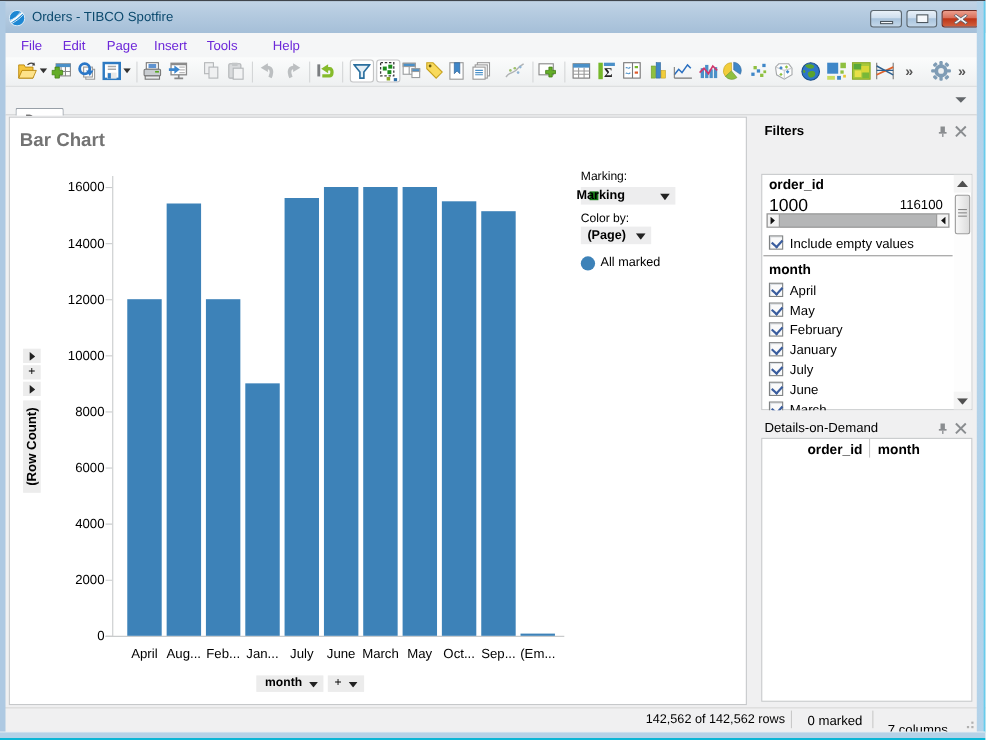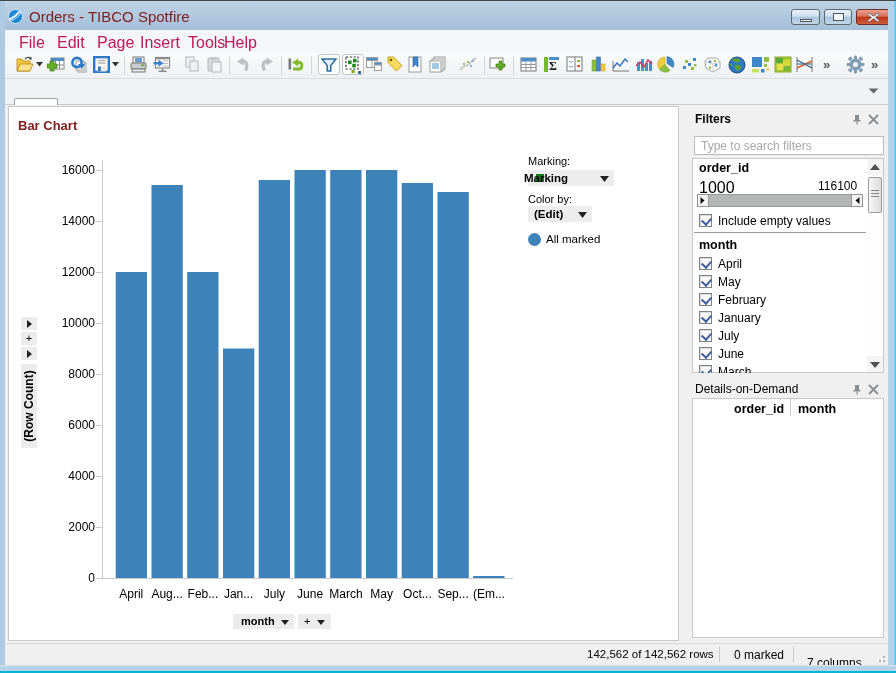--- a/index.html
+++ b/index.html
@@ -3,45 +3,45 @@
 <meta charset="utf-8">
 <style>
 * { margin:0; padding:0; box-sizing:border-box; }
 body { font-family:"Liberation Sans", sans-serif; }
 #win { position:relative; width:896px; height:673px; overflow:hidden; background:#f0f0f0; }
 .abs { position:absolute; }
 
 #titlebar { left:0; top:0; width:896px; height:30px;
   background:linear-gradient(#c3d5e7 0%, #b5cbe0 40%, #a5bfd8 100%); }
 #titletop { left:0; top:0; width:896px; height:1px; background:#40454c; }
-#title-text { left:29px; top:8px; font-size:15px; color:#7f1d1d; }
+#title-text { left:29px; top:8px; font-size:12px; color:#0c4a6e; }
 .winbtn { top:9px; height:16px; border-radius:3px; border:1px solid #5c676f;
   background:linear-gradient(#e8f0f8 0%, #cfdfee 45%, #a8c3dc 50%, #c4d8ea 100%); }
 #btn-min { left:791px; width:29px; }
 #btn-max { left:824px; width:28px; }
 #btn-close { left:856px; width:34px; border:1px solid #6e2c23;
   background:linear-gradient(#eb9f8e 0%, #d9705a 45%, #bd3517 50%, #d05f3c 100%); }
 
 #menubar { left:5px; top:30px; width:883px; height:22px; background:#f5f6f7; }
-.menuitem { position:absolute; top:4px; font-size:16px; color:#be185d; }
+.menuitem { position:absolute; top:4px; font-size:12px; color:#6d28d9; }
 
 #toolbar { left:5px; top:52px; width:883px; height:27px;
   background:linear-gradient(#fbfcfc, #eef0f1); border-bottom:1px solid #d9dbdc; }
 .tsep { position:absolute; top:56px; width:1px; height:19px; background:#d4d6d7; }
 .ticon { position:absolute; top:56px; }
 
 #tabbar { left:5px; top:79px; width:883px; height:26px; background:#f1f2f3; border-bottom:1px solid #c9cbcc; }
 #tab1 { position:absolute; left:14px; top:83px; width:44px; height:22px; background:#ffffff;
   border:1px solid #98a0a8; border-bottom:none; border-radius:2px 2px 0 0;
   font-size:11px; font-weight:bold; text-align:center; padding-top:4px;margin-top:15px; }
 #tabchev { position:absolute; left:868px; top:87px; }
 
 #content { left:5px; top:105px; width:883px; height:538px; background:#f0f0f1; }
 #chartpanel { left:8px; top:106px; width:671px; height:535px; background:#fff; border:1px solid #c6c8ca; }
-#charttitle { left:18px; top:118px; font-size:13px; font-weight:bold; color:#7f1d1d; }
+#charttitle { left:18px; top:118px; font-size:17px; font-weight:bold; color:#737373; }
 
 #fheader { left:689px; top:107px; width:195px; height:24px; }
 #ftitle { left:695px; top:112px; font-size:12px; font-weight:bold; }
 #fsearch { left:694px; top:136px; width:190px; height:19px; background:#fff; border:1px solid #b8babc; }
 #fsearch span { position:absolute; left:6px; top:2px; font-size:12px; color:#a8a8a8; }
 #flist { left:692px; top:158px; width:192px; height:215px; background:#fff; border:1px solid #c6c8ca; }
 
 #dheader { left:689px; top:373px; width:195px; height:25px; background:#f0f0f1; }
 #dtitle { left:695px; top:382px; font-size:12px; font-weight:normal; }
 #dtable { left:692px; top:398px; width:192px; height:240px; background:#fff; border:1px solid #c6c8ca; }
@@ -78,21 +78,21 @@
       <path d="M2 1 L6.5 4.2 L11 1 L12.5 2.5 L8.5 5.5 L12.5 8.5 L11 10 L6.5 6.8 L2 10 L0.5 8.5 L4.5 5.5 L0.5 2.5 Z" fill="#f3f5f7" stroke="#55606a" stroke-width="0.8"></path>
     </svg>
   </div>
 
   <div class="abs" id="menubar"></div>
   <div class="menuitem" style="left:19px;top:34px">File</div>
   <div class="menuitem" style="left:57px;top:34px">Edit</div>
   <div class="menuitem" style="left:97px;top:34px">Page</div>
   <div class="menuitem" style="left:140px;top:34px">Insert</div>
   <div class="menuitem" style="left:188px;top:34px">Tools</div>
-  <div class="menuitem" style="left:224px;top:34px">Help</div>
+  <div class="menuitem" style="left:248px;top:34px">Help</div>
 
   <div class="abs" id="toolbar"></div>
   <svg class="ticon" style="left:16px" width="18" height="17" viewBox="0 0 18 17">
     <path d="M1 5 L1 15 L14 15 L14 5 L7 5 L6 3 L1 3 Z" fill="#f5c63f" stroke="#b8860b" stroke-width="0.8"></path>
     <path d="M1 15 L4 8 L17 8 L14 15 Z" fill="#fde28a" stroke="#b8860b" stroke-width="0.8"></path>
     <path d="M9 3 C11 1, 13 1, 15 2.5" stroke="#444" stroke-width="1.2" fill="none"></path>
       <path d="M15 0.5 L16 3.5 L13 3.5 Z" fill="#444"></path>
   </svg>
   <svg class="ticon" style="left:36px;top:62px" width="7" height="5">
       <path d="M0 0 L7 0 L3.5 4.5 Z" fill="#333"></path>
@@ -413,32 +413,29 @@
 
   <div class="abs" style="left:528px;top:155px;font-size:11px">Marking:</div>
   <div class="abs" style="left:528px;top:170px;width:86px;height:16px;background:#ededee"></div>
   <div class="abs" style="left:536px;top:174px;width:8px;height:8px;background:#187a18"></div>
   <div class="abs" style="left:524px;top:172px;font-size:11.5px;font-weight:bold">Marking</div>
   <svg class="abs" style="left:600px;top:176px" width="9" height="6">
       <path d="M0 0 L9 0 L4.5 6 Z" fill="#222"></path>
     </svg>
   <div class="abs" style="left:528px;top:193px;font-size:11px">Color by:</div>
   <div class="abs" style="left:528px;top:206px;width:64px;height:16px;background:#ededee"></div>
-  <div class="abs" style="left:534px;top:208px;font-size:11.5px;font-weight:bold">(Edit)</div>
+  <div class="abs" style="left:534px;top:208px;font-size:11.5px;font-weight:bold">(Page)</div>
   <svg class="abs" style="left:578px;top:212px" width="9" height="6">
       <path d="M0 0 L9 0 L4.5 6 Z" fill="#222"></path>
     </svg>
   <div class="abs" style="left:528px;top:233px;width:13px;height:13px;border-radius:50%;background:#3d82b8"></div>
   <div class="abs" style="left:546px;top:233px;font-size:11.5px">All marked</div>
 
   <div class="abs" id="fheader"></div>
   <div class="abs" id="ftitle">Filters</div>
-  <div class="abs" id="fsearch">
-      <span>Type to search filters</span>
-    </div>
   <div class="abs" id="flist"></div>
   <svg class="abs" style="left:852px;top:114px" width="10" height="11" viewBox="0 0 10 11">
     <rect x="3" y="1" width="4" height="6" fill="#8a8d90"></rect>
       <rect x="1.5" y="6" width="7" height="1.5" fill="#8a8d90"></rect>
       <rect x="4.5" y="7.5" width="1.2" height="3" fill="#8a8d90"></rect>
   </svg>
   <svg class="abs" style="left:868px;top:114px" width="11" height="11" viewBox="0 0 11 11">
     <path d="M1 1 L10 10 M10 1 L1 10" stroke="#8a8d90" stroke-width="1.8"></path>
   </svg>
   <div class="abs" style="left:699px;top:161px;font-size:12.5px;font-weight:bold">order_id</div>

